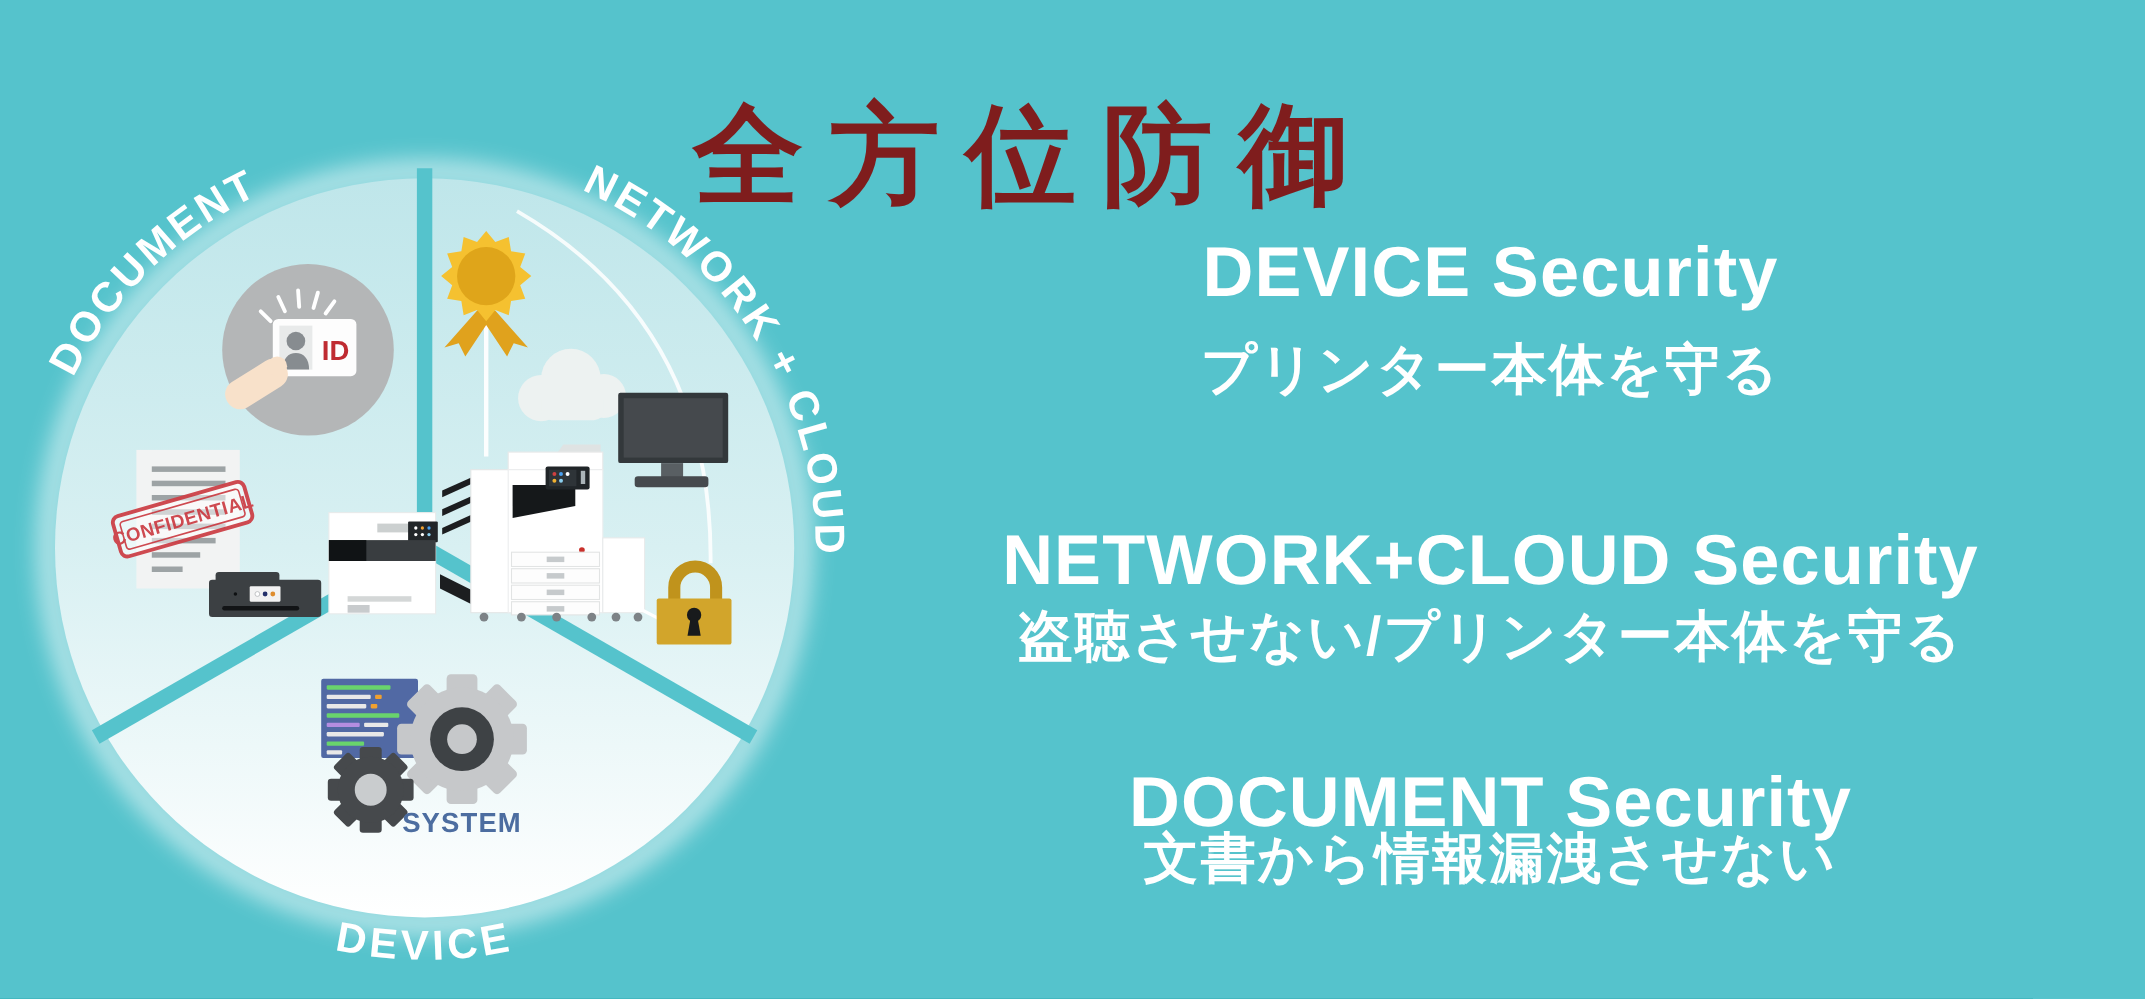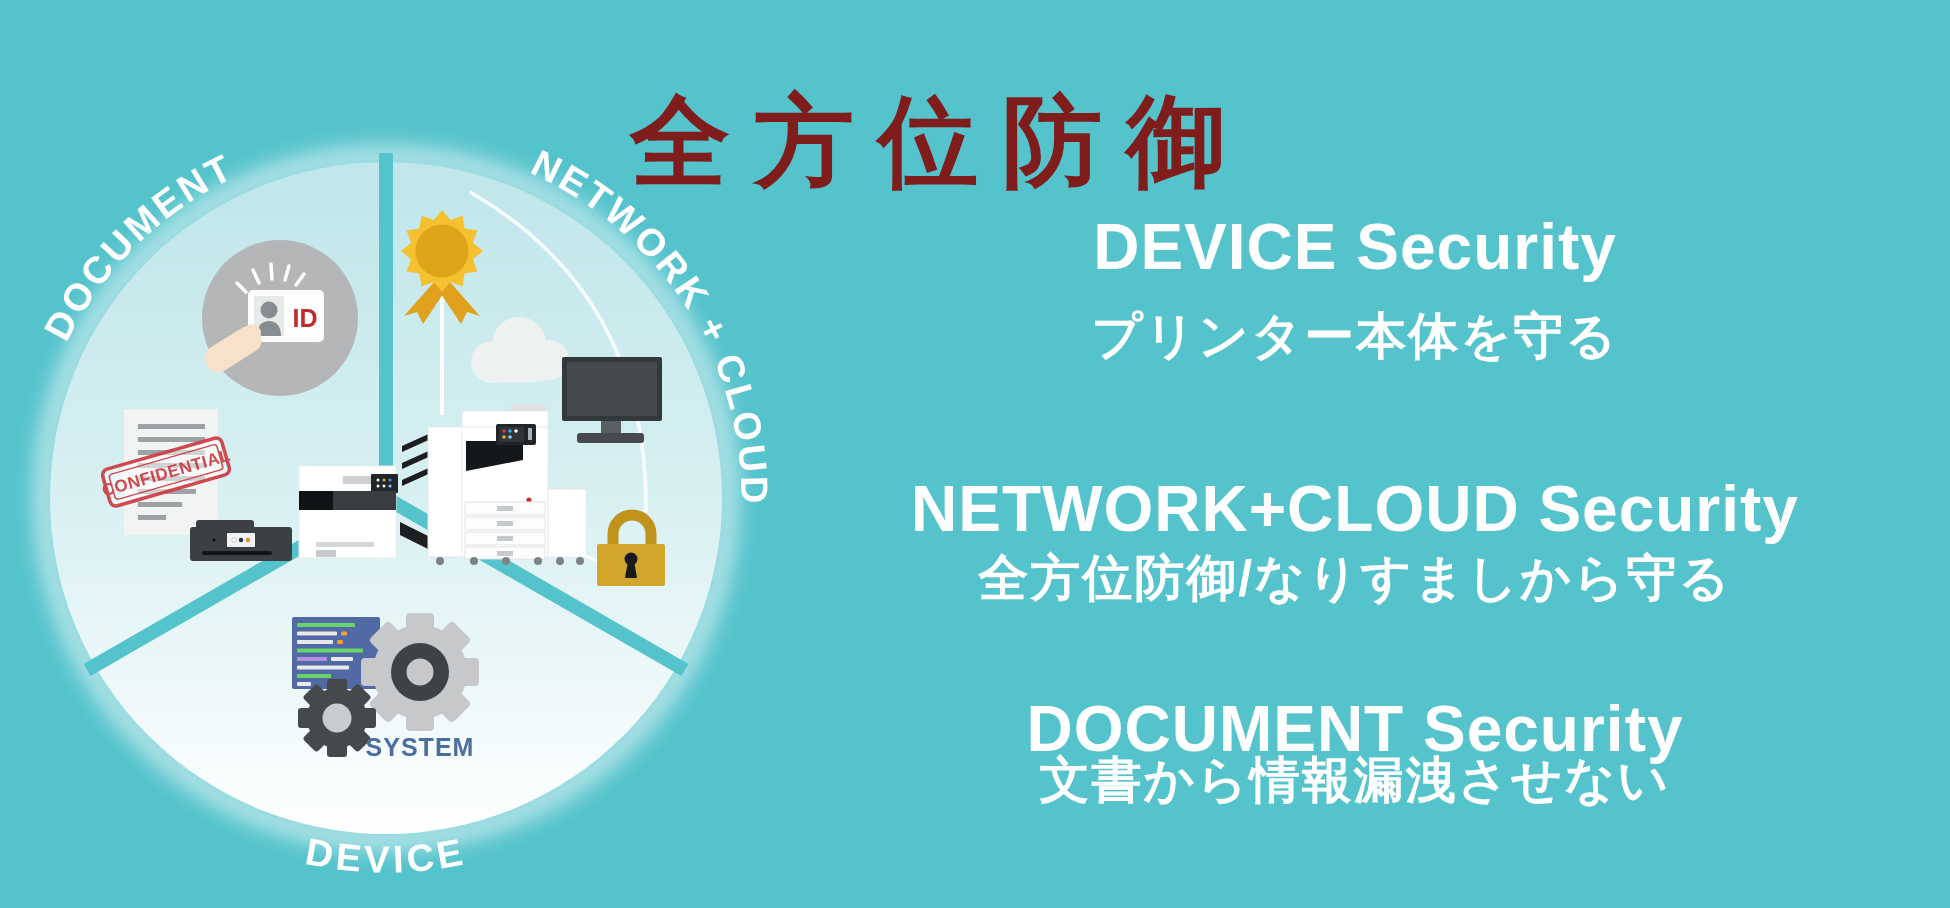--- a/index.html
+++ b/index.html
@@ -295,19 +295,19 @@
     </text>
   </svg>
 
   <h1 class="page-title">全方位防御</h1>
 
   <div class="info-col">
     <div class="info-line info-heading b1h">DEVICE Security</div>
     <div class="info-line info-desc b1d">プリンター本体を守る</div>
 
     <div class="info-line info-heading b2h">NETWORK+CLOUD Security</div>
-    <div class="info-line info-desc b2d">全方位防御/なりすましから守る</div>
+    <div class="info-line info-desc b2d">盗聴させない/プリンター本体を守る</div>
 
     <div class="info-line info-heading b3h">DOCUMENT Security</div>
     <div class="info-line info-desc b3d">文書から情報漏洩させない</div>
   </div>
 
 </div>
 
 </body></html>

